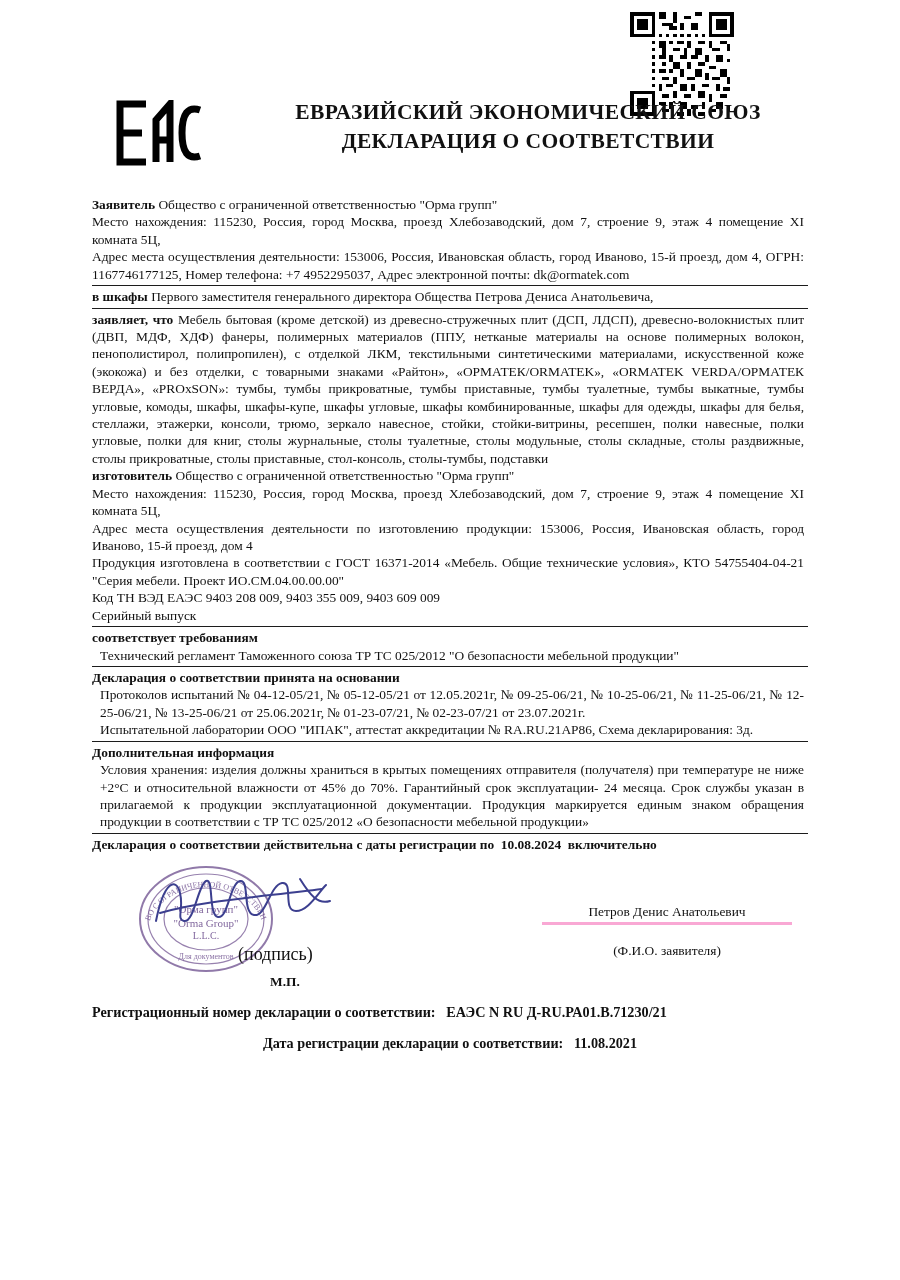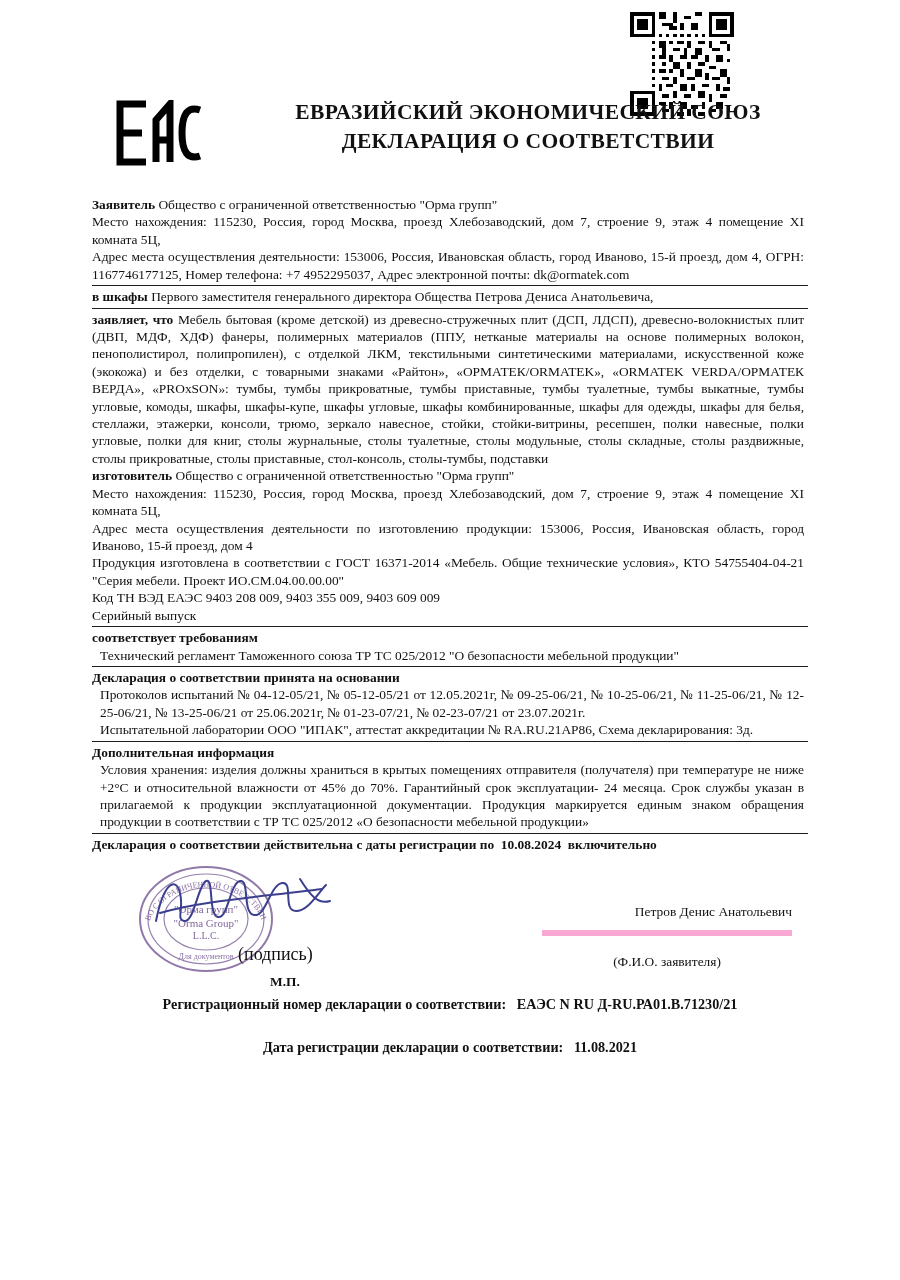--- a/index.html
+++ b/index.html
@@ -130,34 +130,33 @@
     font-weight: bold;
   }
   .sign-name {
     position: absolute;
     right: 16px;
     top: 46px;
     width: 250px;
     text-align: center;
     font-size: 13.4px;
   }
-  .sign-name .nm { border-bottom: 6px solid #f9a8d4; padding-bottom: 9px; display:block;text-align:right; }
+  .sign-name .nm { border-bottom: 3px solid #f9a8d4; padding-bottom: 1px; display:block; }
   .sign-name .fio { display: block; margin-top: 17px; }
 
   .reg-number {
+    font-weight: bold;
+    font-size: 14.2px;
+    margin-top: 20px;
+  }
+  .reg-date {
     text-align: center;
     font-weight: bold;
     font-size: 14.2px;
     margin-top: 12px;
-  }
-  .reg-date {
-    text-align: center;
-    font-weight: bold;
-    font-size: 14.2px;
-    margin-top: 24px;
   }
 </style>
 </head>
 <body>
 
 <div class="page">
 
   <div class="qr">
     <svg width="104" height="104" viewBox="0 0 29 29" shape-rendering="crispEdges">
       <rect width="29" height="29" fill="#ffffff"></rect>

